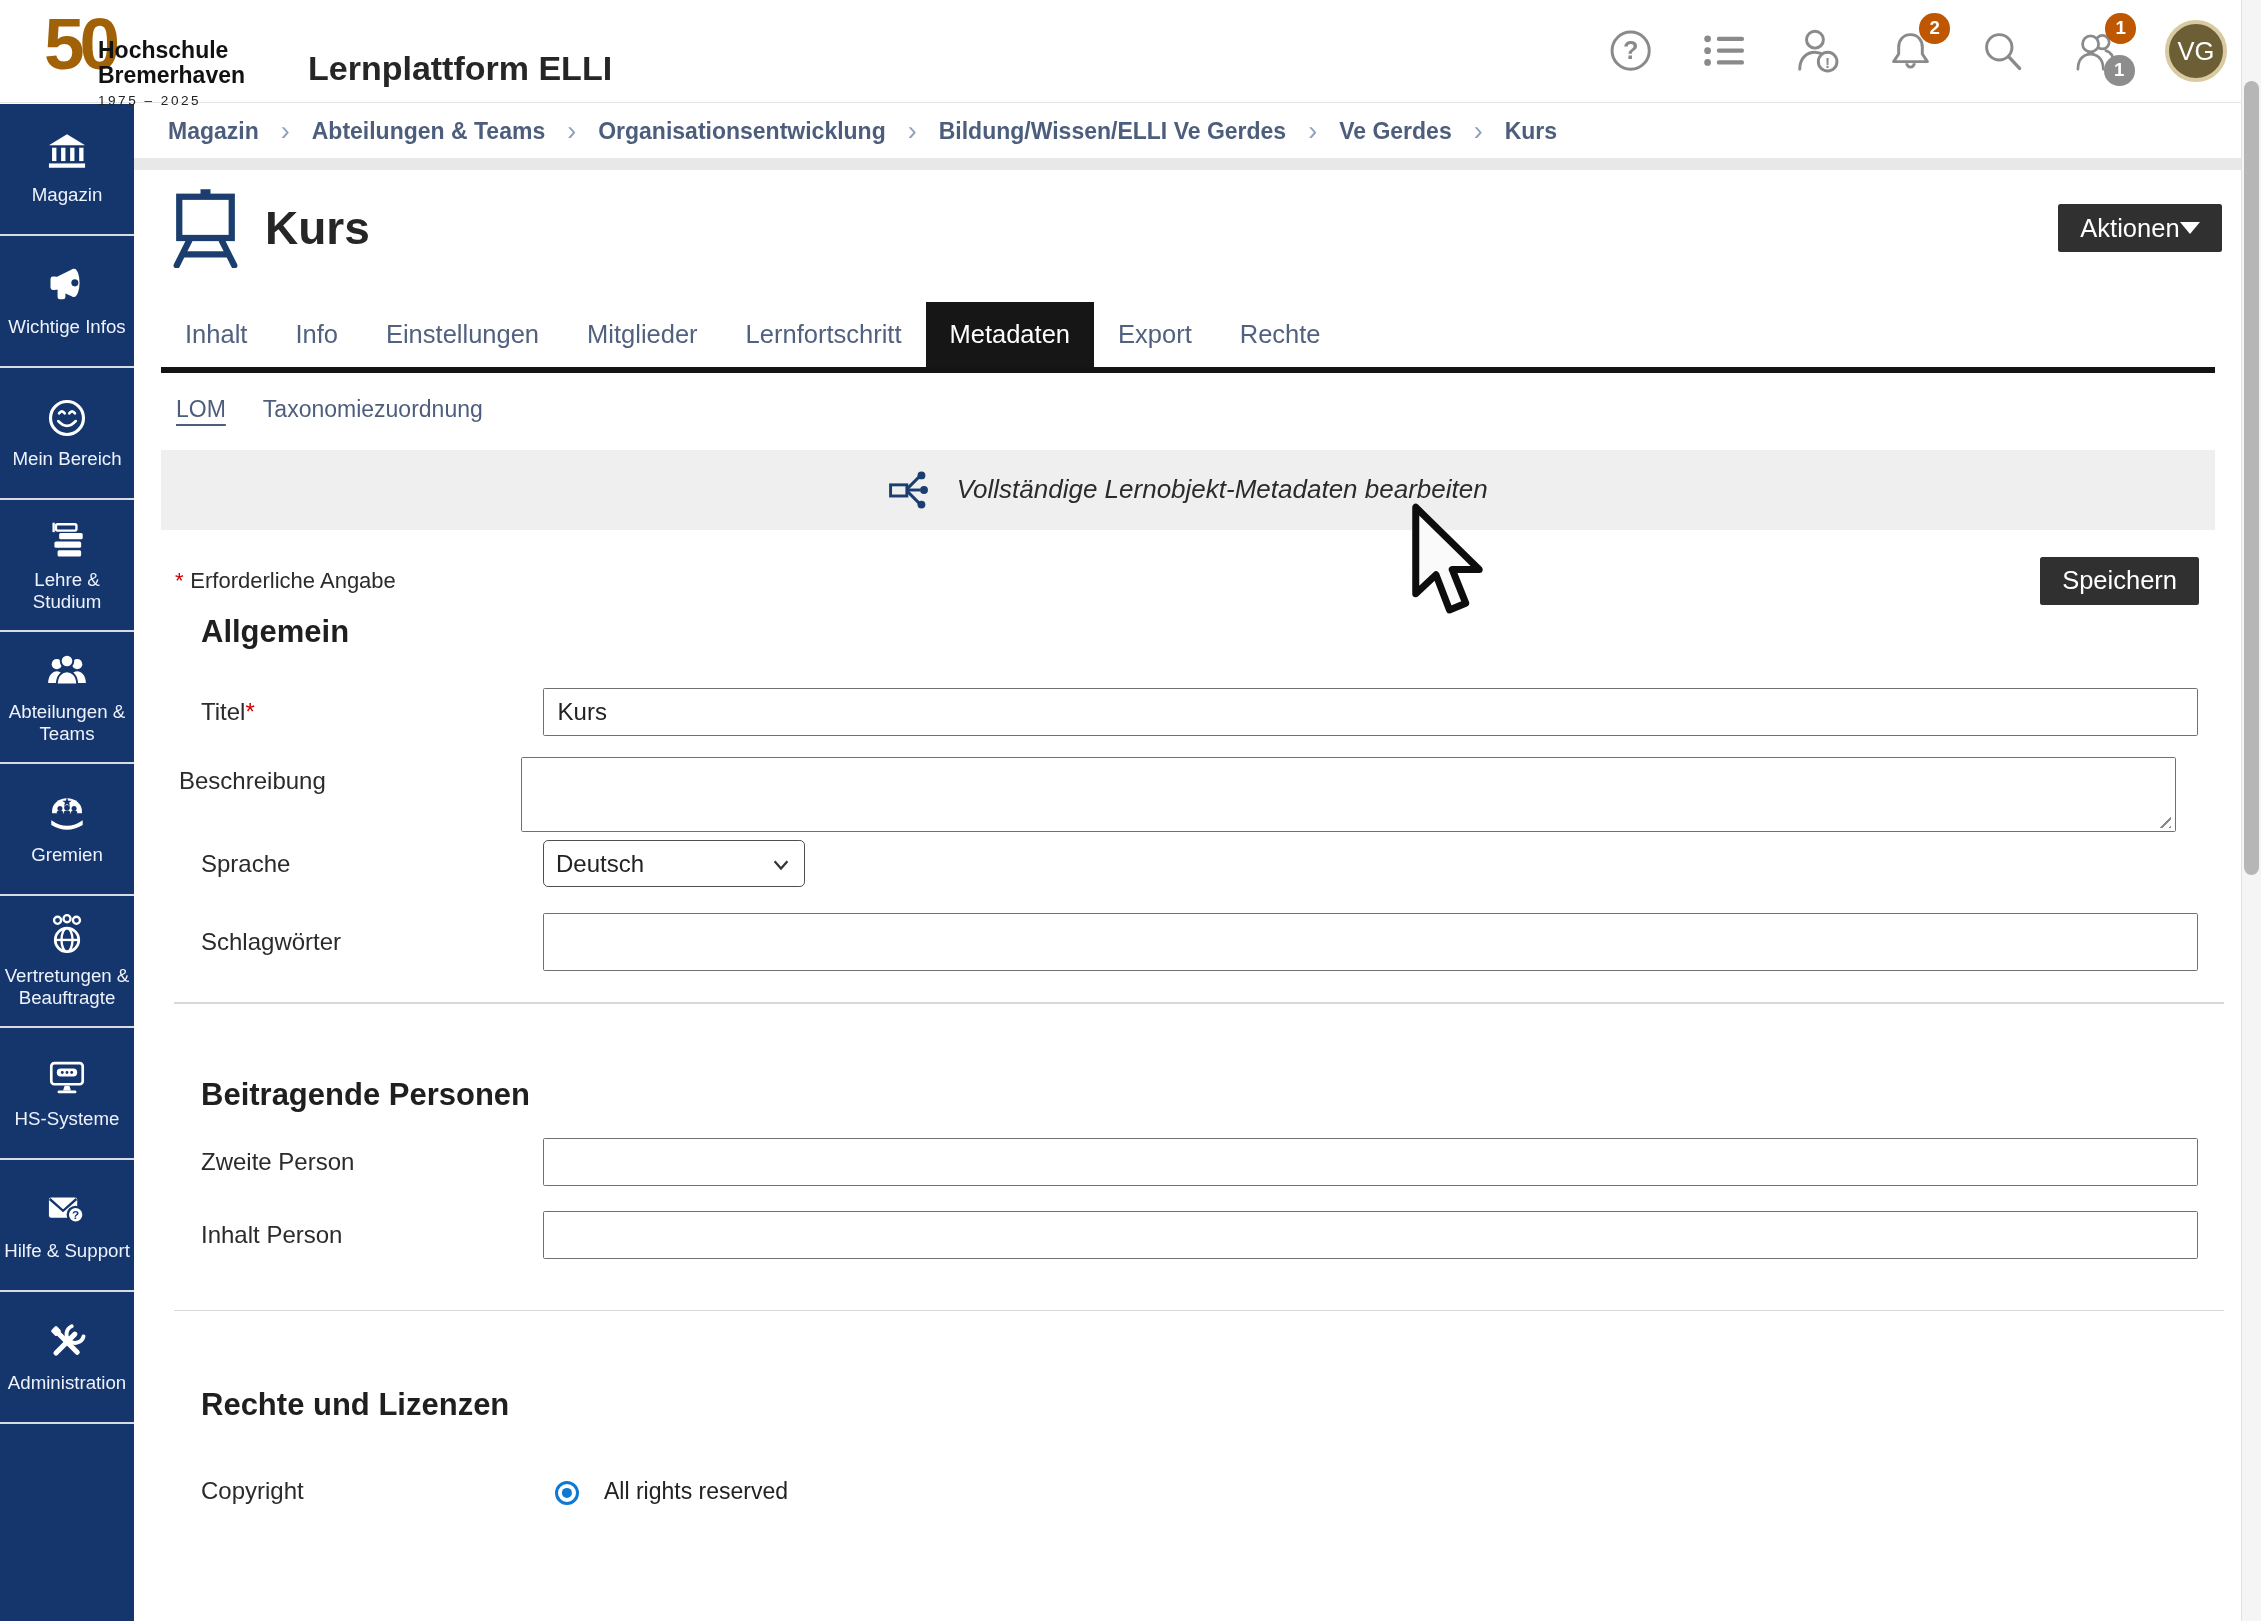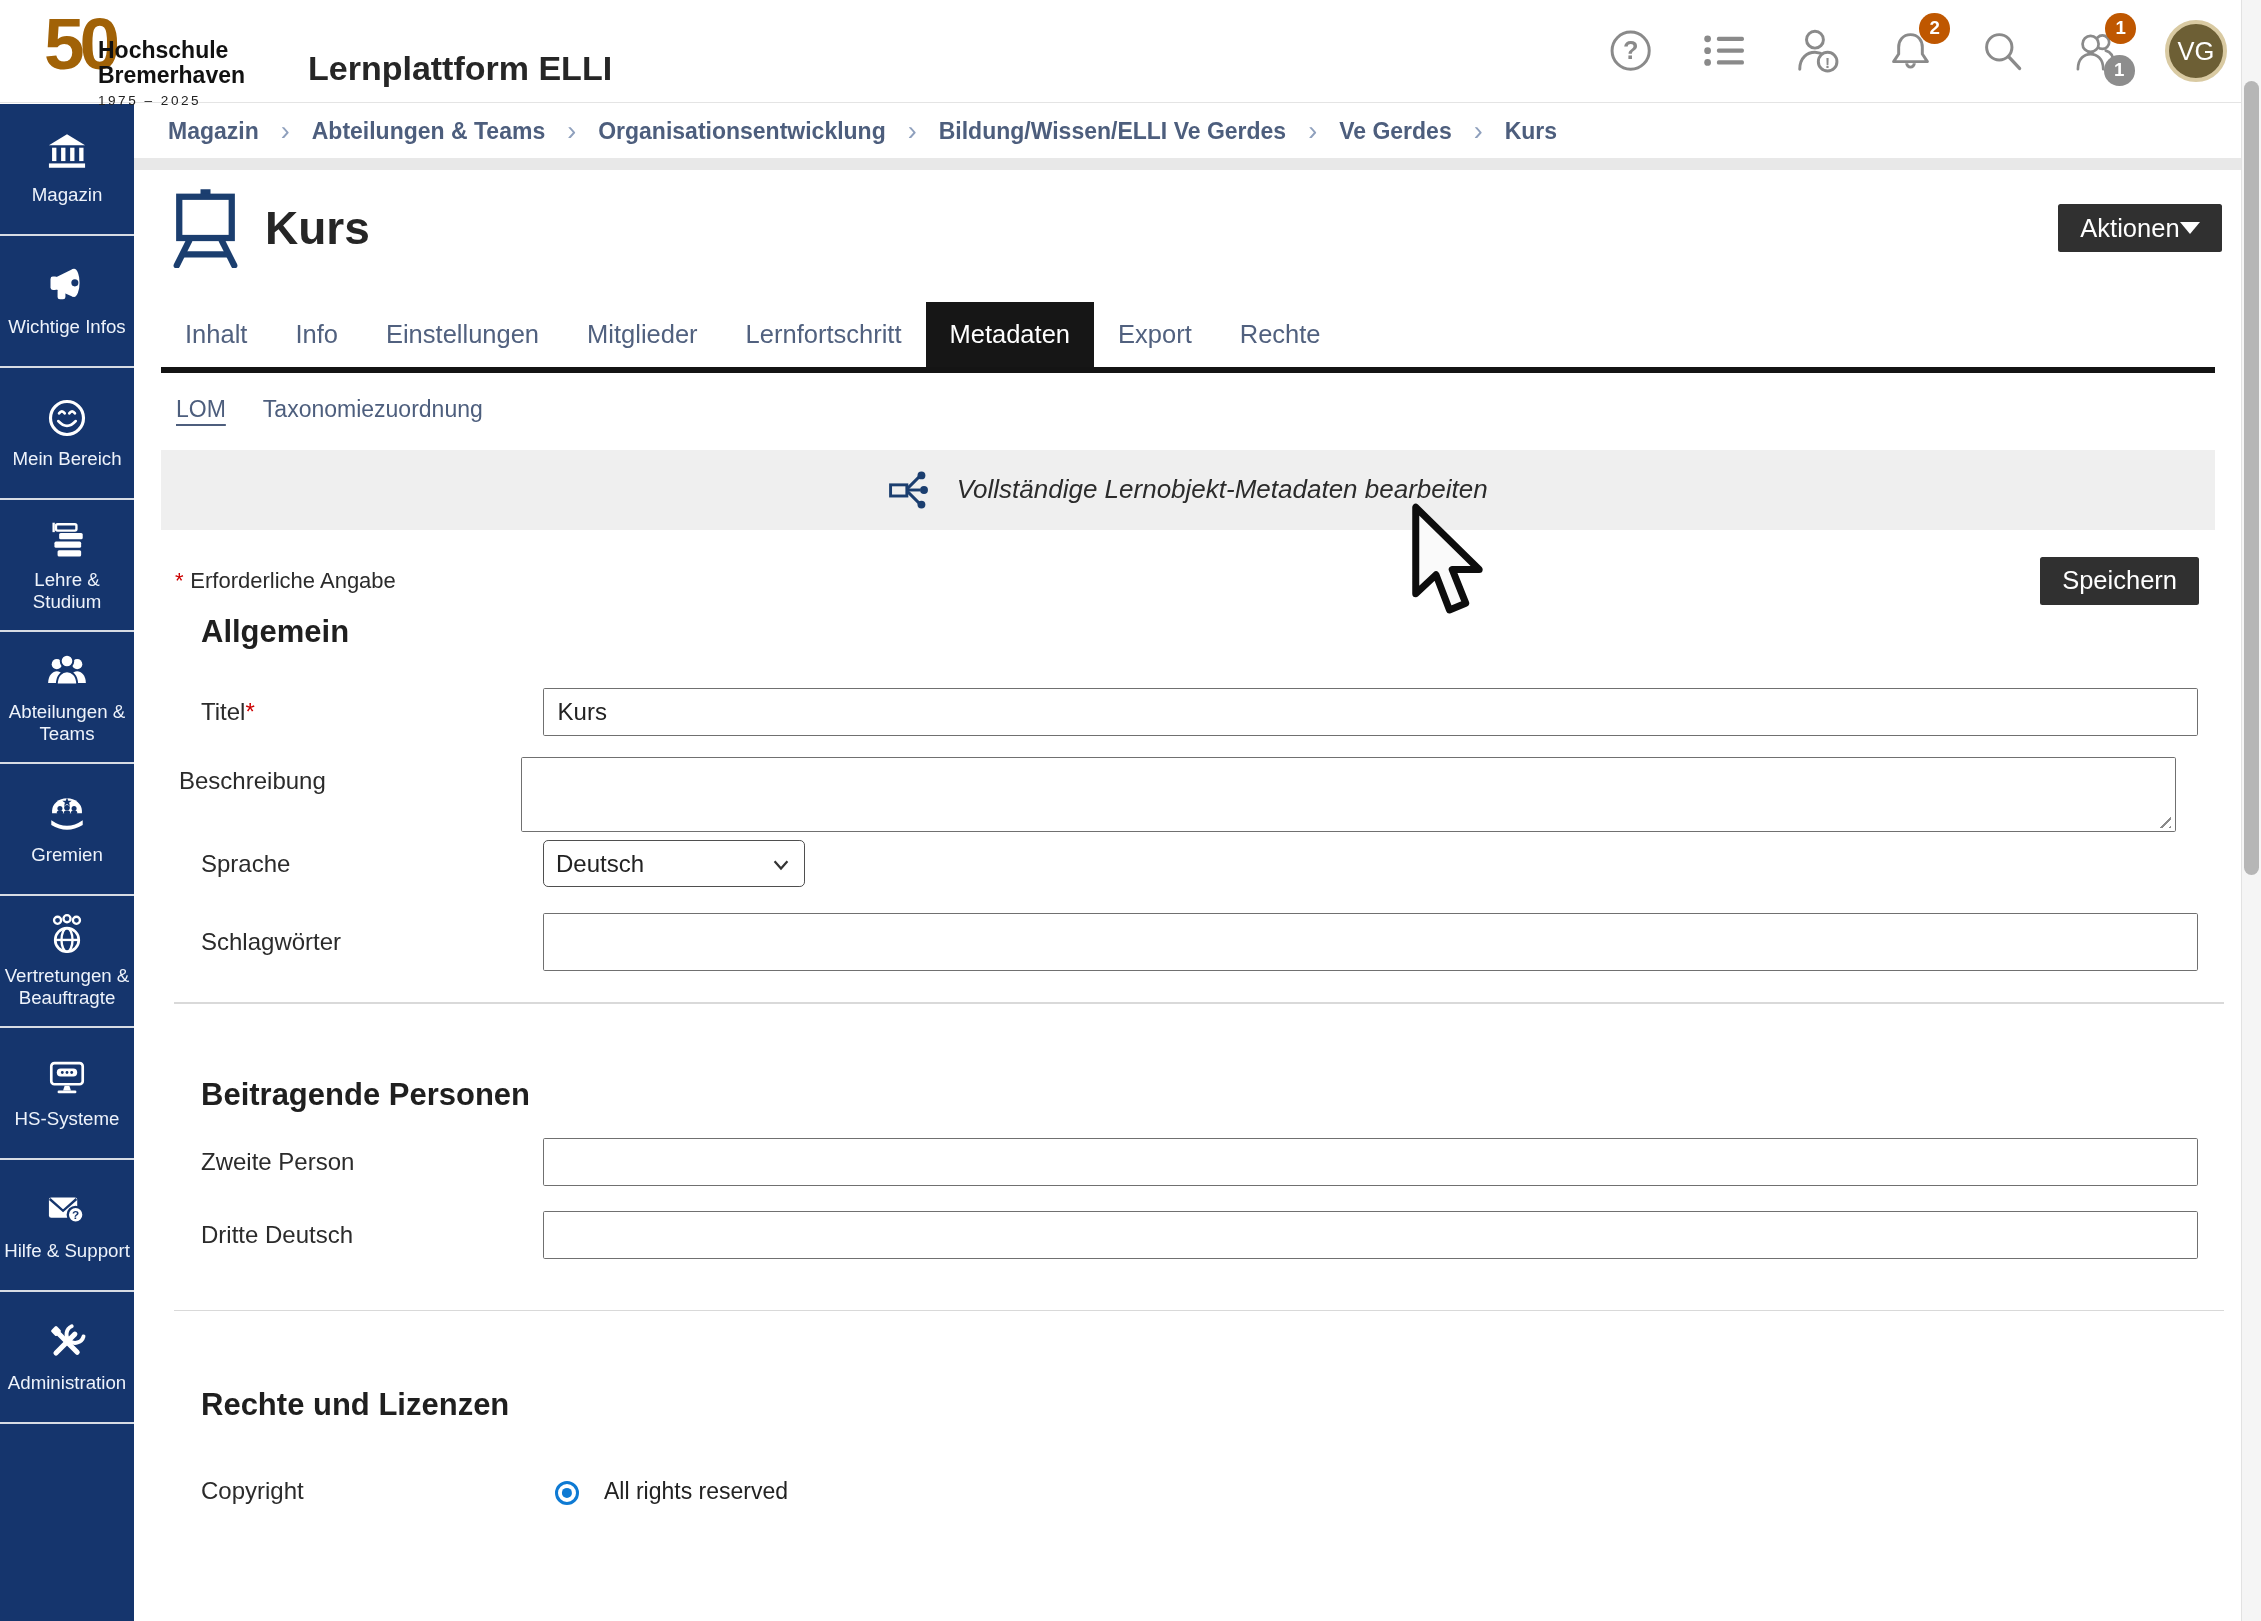--- a/index.html
+++ b/index.html
@@ -407,21 +407,21 @@
 
   <div class="section-title mt-sec2">Beitragende Personen</div>
 
   <div class="row mt-pers">
     <div class="row-label">Zweite Person</div>
     <div class="row-field">
       <input class="tinput" type="text" value="" style="">
     </div>
   </div>
   <div class="row mt-pers">
-    <div class="row-label">Dritte Deutsch</div>
+    <div class="row-label">Inhalt Person</div>
     <div class="row-field">
       <input class="tinput" type="text" value="" style="">
     </div>
   </div>
 
   <div class="divider mt-div2"></div>
 
   <div class="section-title mt-sec3">Rechte und Lizenzen</div>
 
   <div class="row mt-copy">

